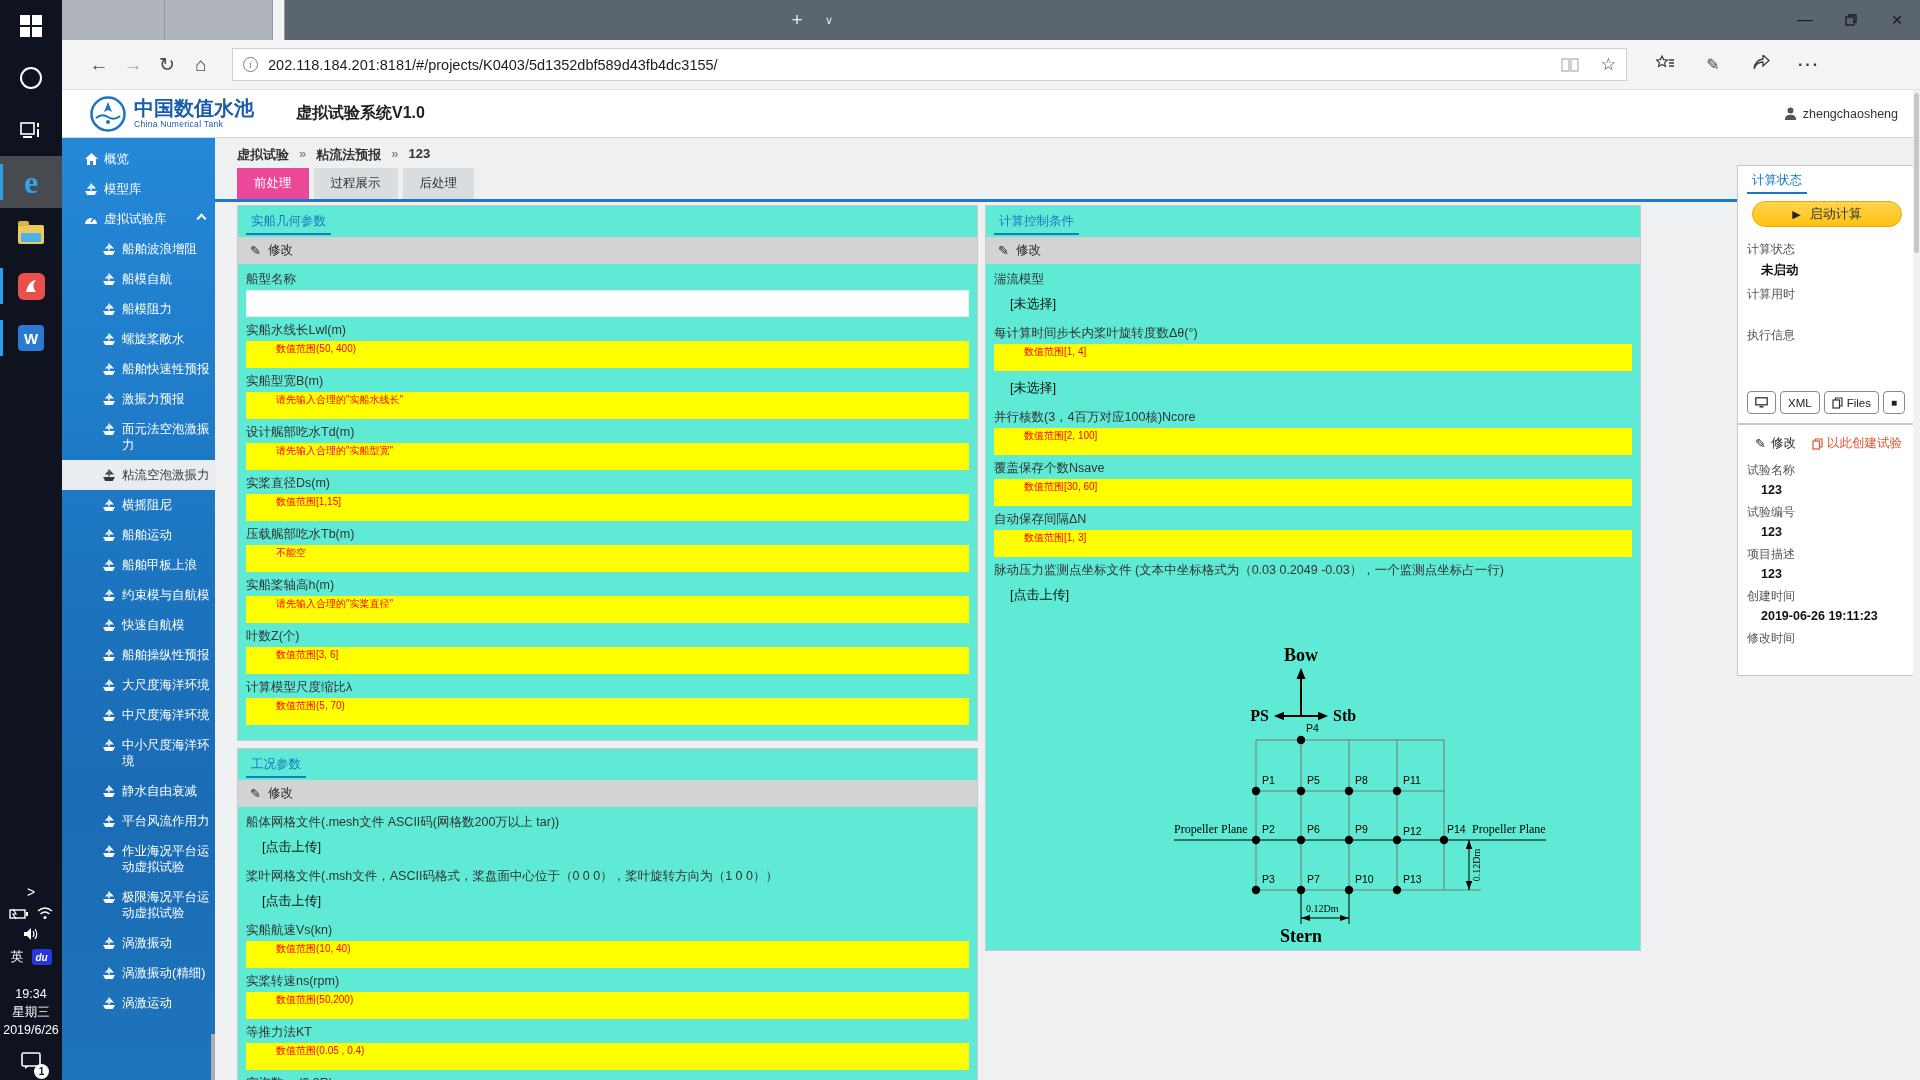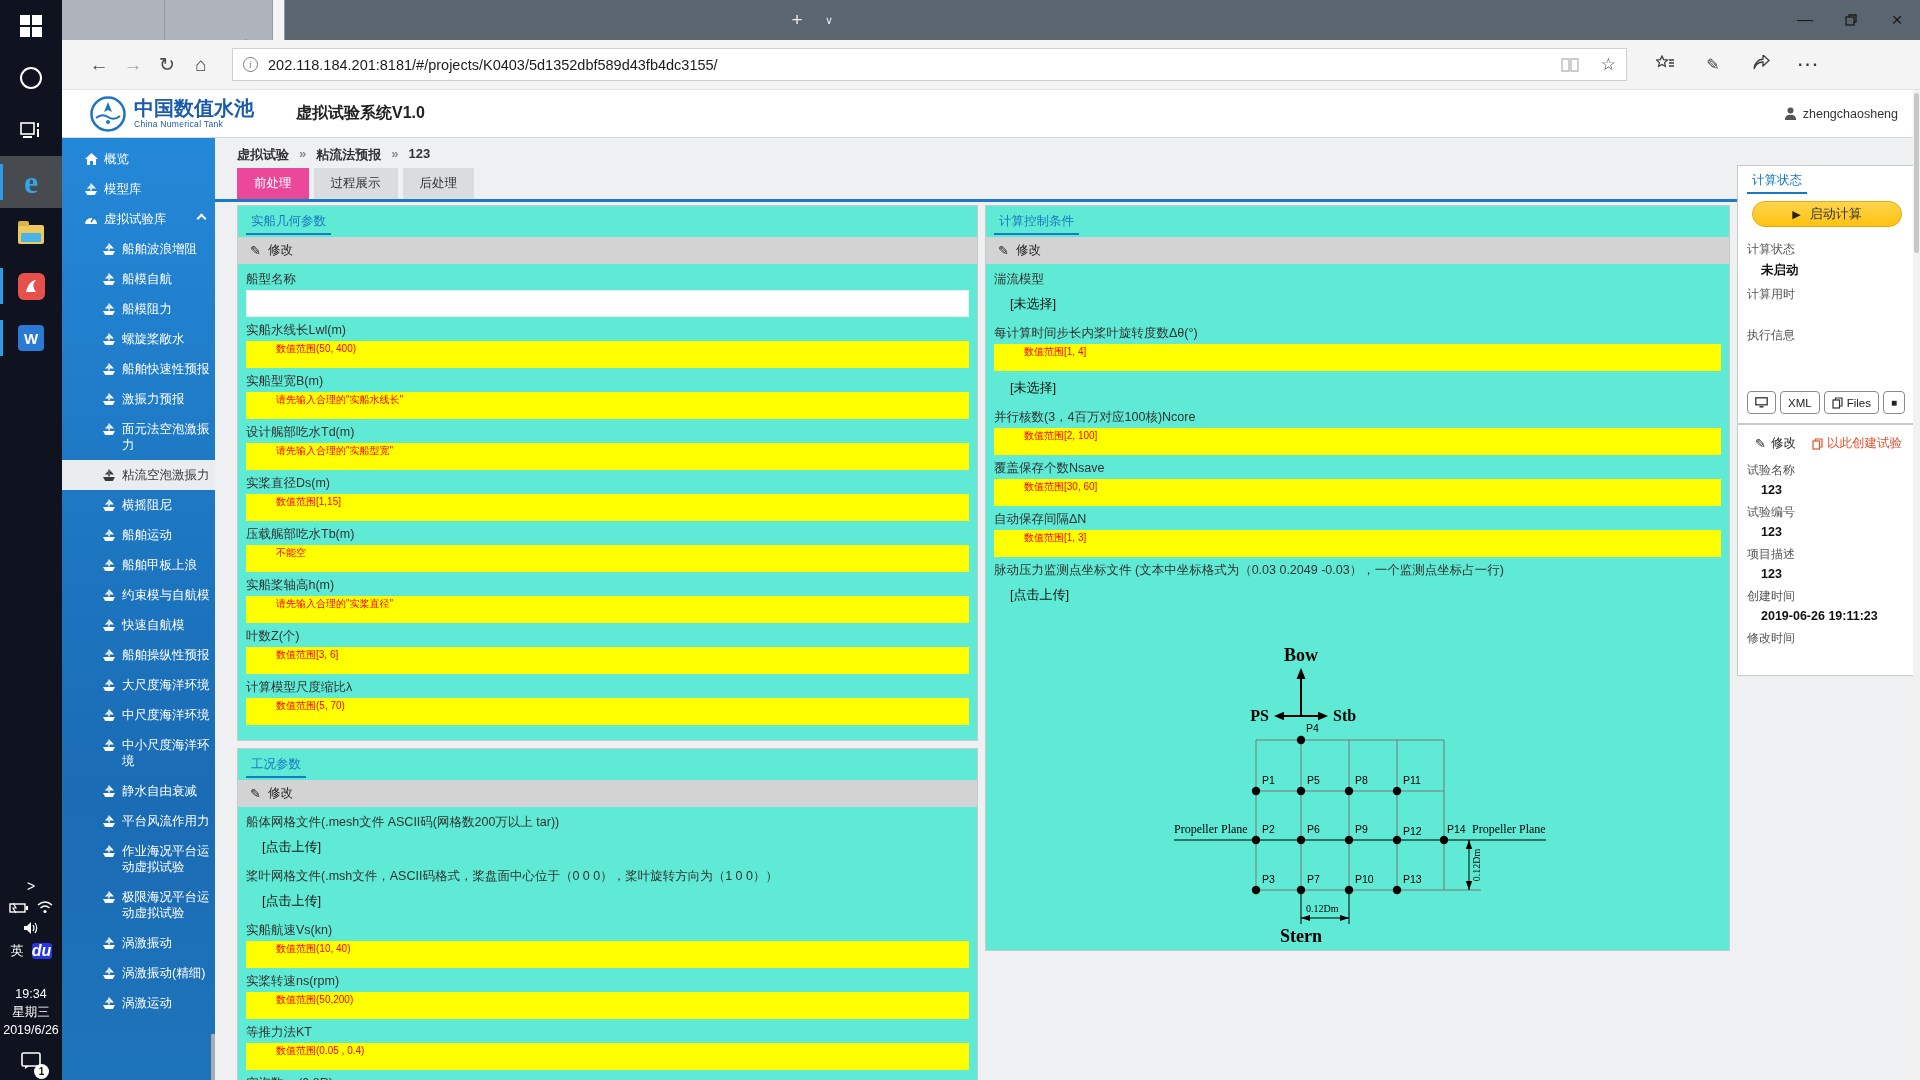--- a/index.html
+++ b/index.html
@@ -16,22 +16,22 @@
 .edge-e{font-size:32px;font-weight:bold;color:#35a3e8;font-family:"Liberation Serif","DejaVu Serif",serif}
 .folder{width:26px;height:19px;background:#eec95c;border-radius:2px;position:relative}
 .folder:before{content:"";position:absolute;top:-4px;left:0;width:11px;height:5px;background:#d9b449;border-radius:2px 2px 0 0}
 .folder:after{content:"";position:absolute;left:3px;right:3px;bottom:2px;height:9px;background:#49b3e8;border-radius:1px}
 .redapp{width:27px;height:27px;background:#e8514b;border-radius:6px;display:flex;align-items:center;justify-content:center}
 .wapp{width:26px;height:26px;background:#2a7ad4;border-radius:4px;color:#fff;font-weight:bold;font-size:15px;display:flex;align-items:center;justify-content:center}
 .tb-bottom{position:absolute;left:0;bottom:6px;width:62px;display:flex;flex-direction:column;align-items:center;gap:7px}
 .tb-chev{font-size:14px;color:#fff;cursor:pointer}
 .tray-row{display:flex;gap:8px;align-items:center}
 .lang{font-size:13px}
-.du{width:20px;height:16px;background:#2636e0;border-radius:3px;color:#fff;font-size:16px;font-weight:bold;font-style:italic;display:flex;align-items:center;justify-content:center}
-.clock{text-align:center;font-size:12.5px;line-height:18px;margin-top:18px}
+.du{width:20px;height:16px;background:#2636e0;border-radius:3px;color:#fff;font-size:10px;font-weight:bold;font-style:italic;display:flex;align-items:center;justify-content:center}
+.clock{text-align:center;font-size:12.5px;line-height:18px;margin-top:12px}
 .notif{position:relative;margin-top:6px;cursor:pointer}
 .notif .badge{position:absolute;right:-7px;bottom:-5px;width:15px;height:15px;border-radius:50%;background:#fff;color:#111;font-size:10px;font-weight:bold;display:flex;align-items:center;justify-content:center}
 
 
 .tabbar{position:absolute;left:62px;top:0;right:0;height:40px;background:#5a6570}
 .tab-actions{position:absolute;left:12px;top:0;height:40px;width:78px;background:#b8898b;display:flex;align-items:center;justify-content:center;gap:16px}
 .btab{position:absolute;top:0;height:56px;display:flex;align-items:flex-end;gap:16px;padding:0 10px;font-size:13.5px;color:#151515;background:#aeb4ba;border-right:1px solid #959ba1;cursor:pointer}
 .btab.active{background:#f3f4f5}
 .btab .title{white-space:nowrap;overflow:hidden;max-width:165px}
 .favicon{width:12px;height:11px;border:1.5px solid #5f6569;border-top-width:3px;flex-shrink:0}
@@ -71,21 +71,21 @@
 
 
 .main{flex:1;position:relative;background:#eef0f2;overflow:hidden}
 .breadcrumb{position:absolute;left:22px;top:8px;display:flex;gap:10px;font-size:13px;font-weight:bold;color:#333}
 .breadcrumb .sep{color:#888}
 .ptabs{position:absolute;left:22px;top:30px;display:flex;gap:5px}
 .ptab{height:31px;padding:0 17px;display:flex;align-items:center;background:#d9dde0;color:#333;font-size:12.5px;cursor:pointer}
 .ptab.active{background:#ec4899;color:#fff}
 .blueline{position:absolute;left:0;top:61px;right:0;height:3px;background:#1e78c8}
 .col-left{position:absolute;left:22px;top:67px;width:741px}
-.col-mid{position:absolute;left:770px;top:67px;width:745px}
+.col-mid{position:absolute;left:770px;top:67px;width:656px}
 .col-right{position:absolute;left:1522px;top:27px;width:180px}
 .card{background:#5eead4;border:1px solid #c6cacd;margin-bottom:7px}
 .card-hd{padding:5px 8px 0}
 .lnk{display:inline-block;font-size:12.5px;color:#1779c4;padding:0 5px 3px;border-bottom:2px solid #1779c4;cursor:pointer}
 .editbar{background:#d3d3d3;margin-top:2px;padding:5px 12px;font-size:12.5px;color:#222;display:flex;align-items:center;gap:7px;cursor:pointer}
 .pencil{font-size:13px}
 .fields{padding:5px 8px 12px}
 .field{margin-bottom:3px}
 .f-label{font-size:12.5px;color:#333;line-height:17px;padding:2px 0}
 .f-input{height:27px;position:relative;width:100%}

